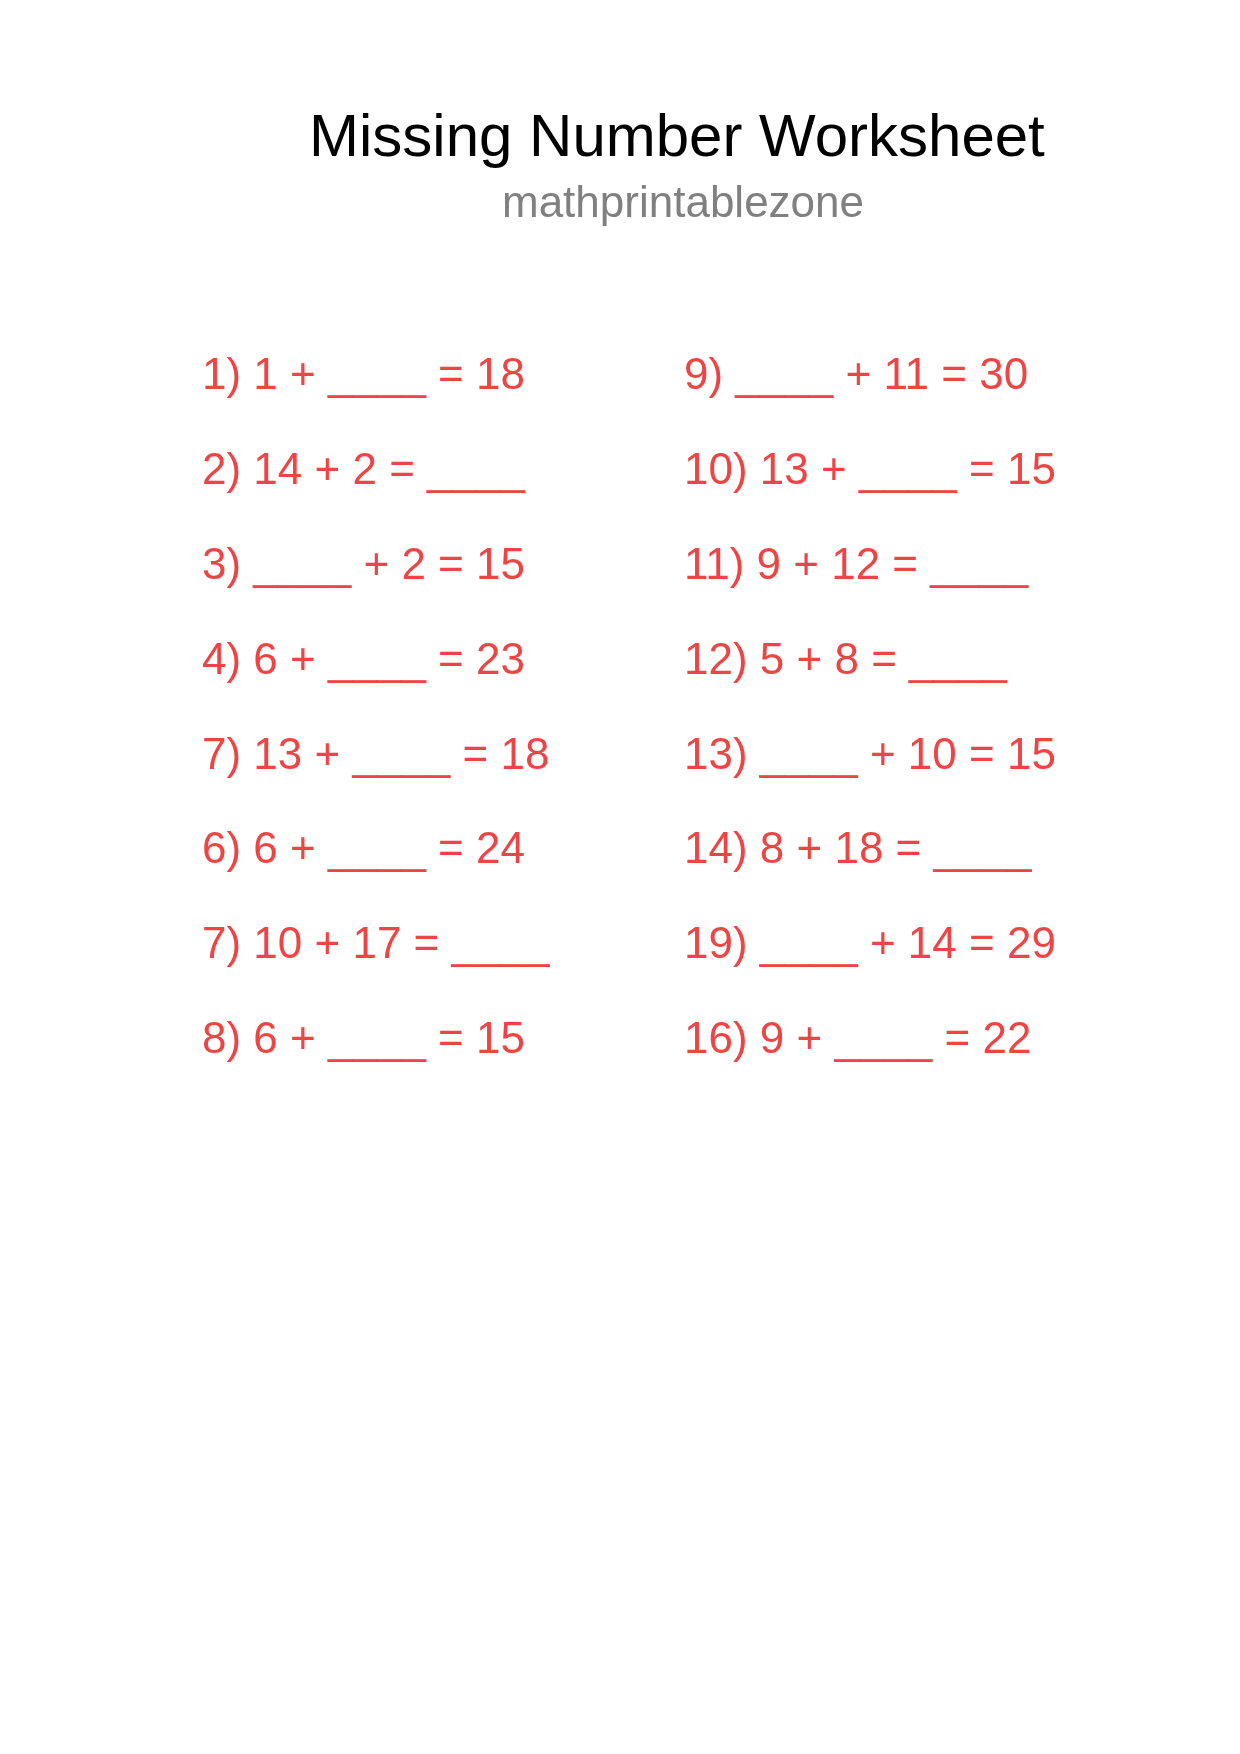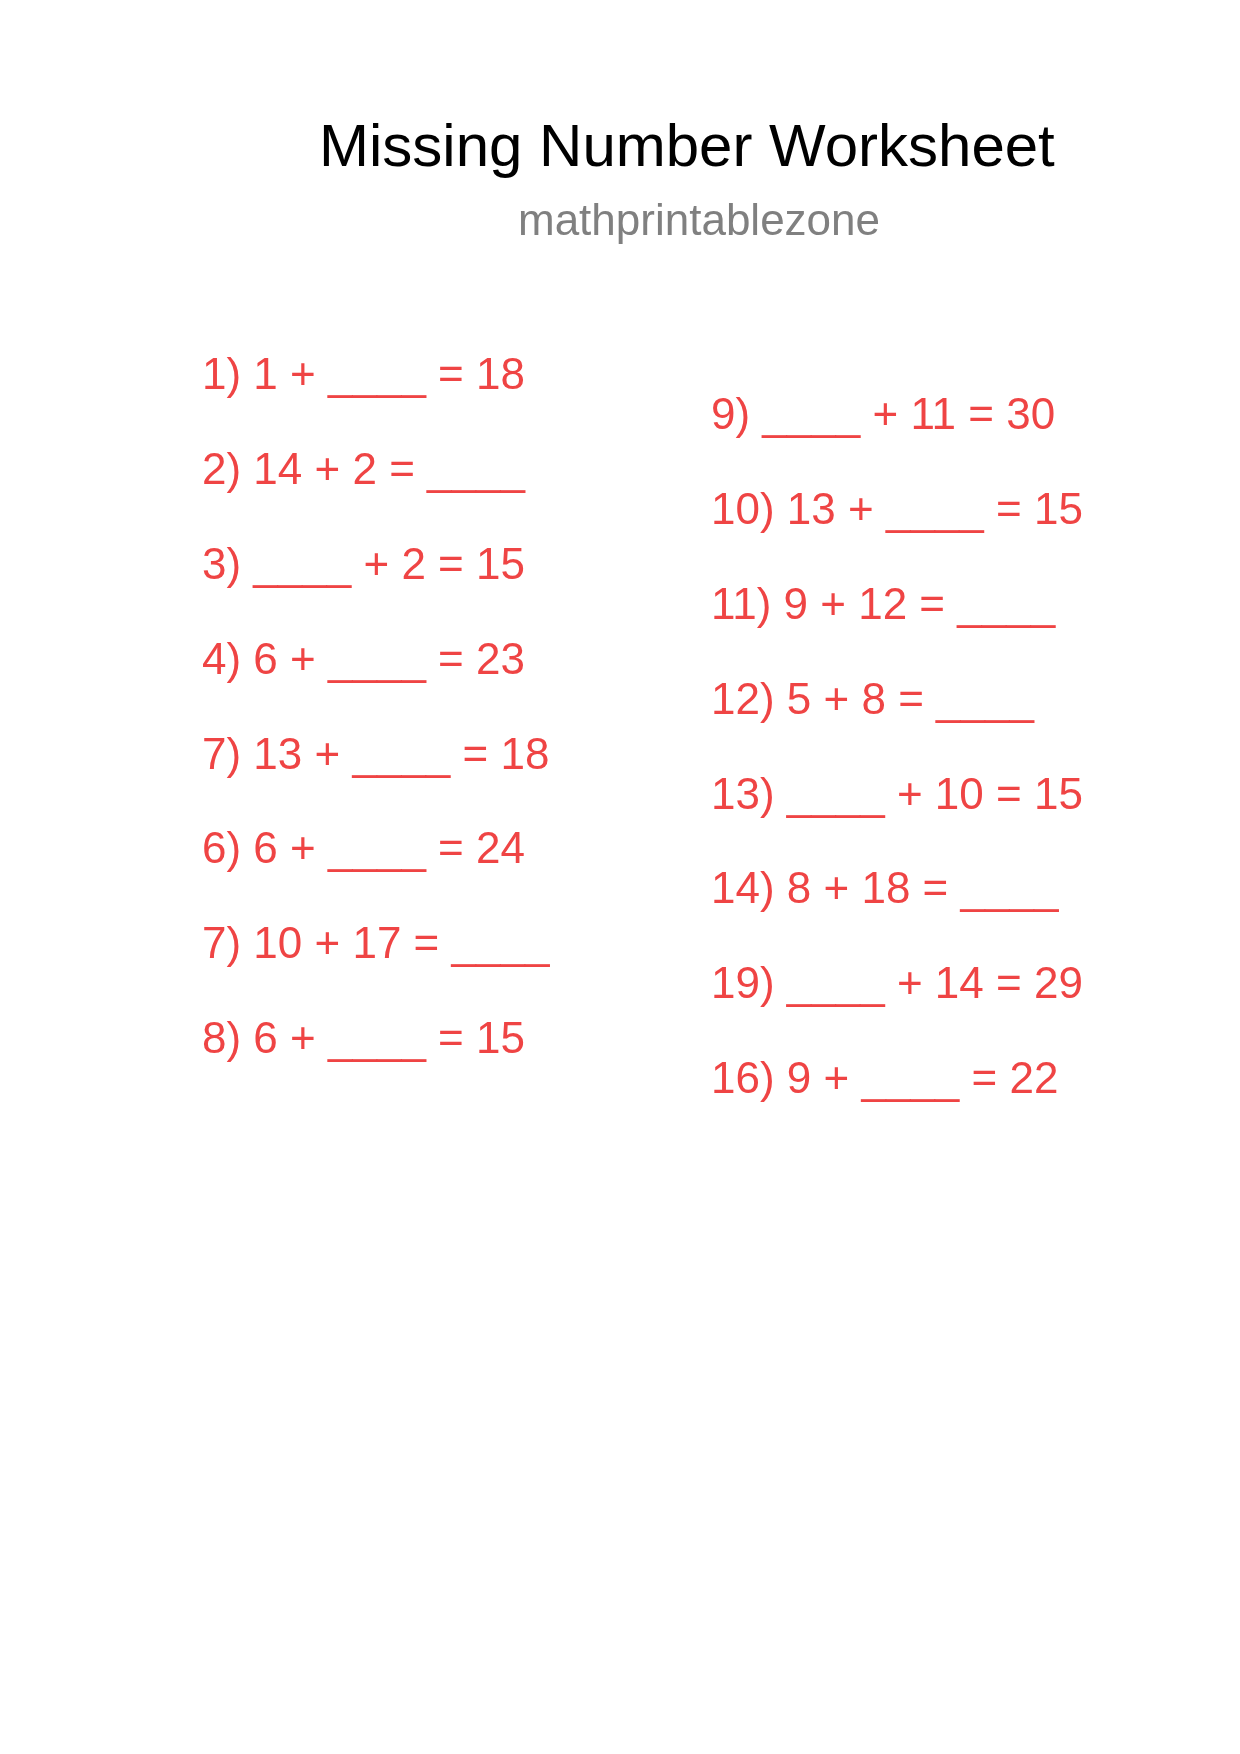--- a/index.html
+++ b/index.html
@@ -16,42 +16,41 @@
     color: #000000;
   }
   .page-title {
     position: absolute;
     left: 303px;
     top: 100px;
     font-size: 60px;
     line-height: 60px;
     white-space: nowrap;
     color: #000000;
-    margin: 16px;
+    margin: 6px;
     font-weight: normal;
   }
   .page-subtitle {
     position: absolute;
     left: 502px;
-    top: 198px;
+    top: 180px;
     font-size: 44px;
     line-height: 44px;
     white-space: nowrap;
     color: #808080;
-    margin-left: 16px;
   }
   .problem {
     position: absolute;
     font-size: 44px;
     line-height: 44px;
     white-space: nowrap;
     color: #ef4444;
   }
   .col-left { left: 202px; }
-  .col-right { left: 711px; margin-top: 40px; }
+  .col-right { left: 684px; }
 </style>
 </head>
 <body>
 
 <h1 class="page-title">Missing Number Worksheet</h1>
 <div class="page-subtitle">mathprintablezone</div>
 
 <div>
   <div class="problem col-left" style="top:352px">1) 1 + ____ = 18</div>
   <div class="problem col-left" style="top:447px">2) 14 + 2 = ____</div>

